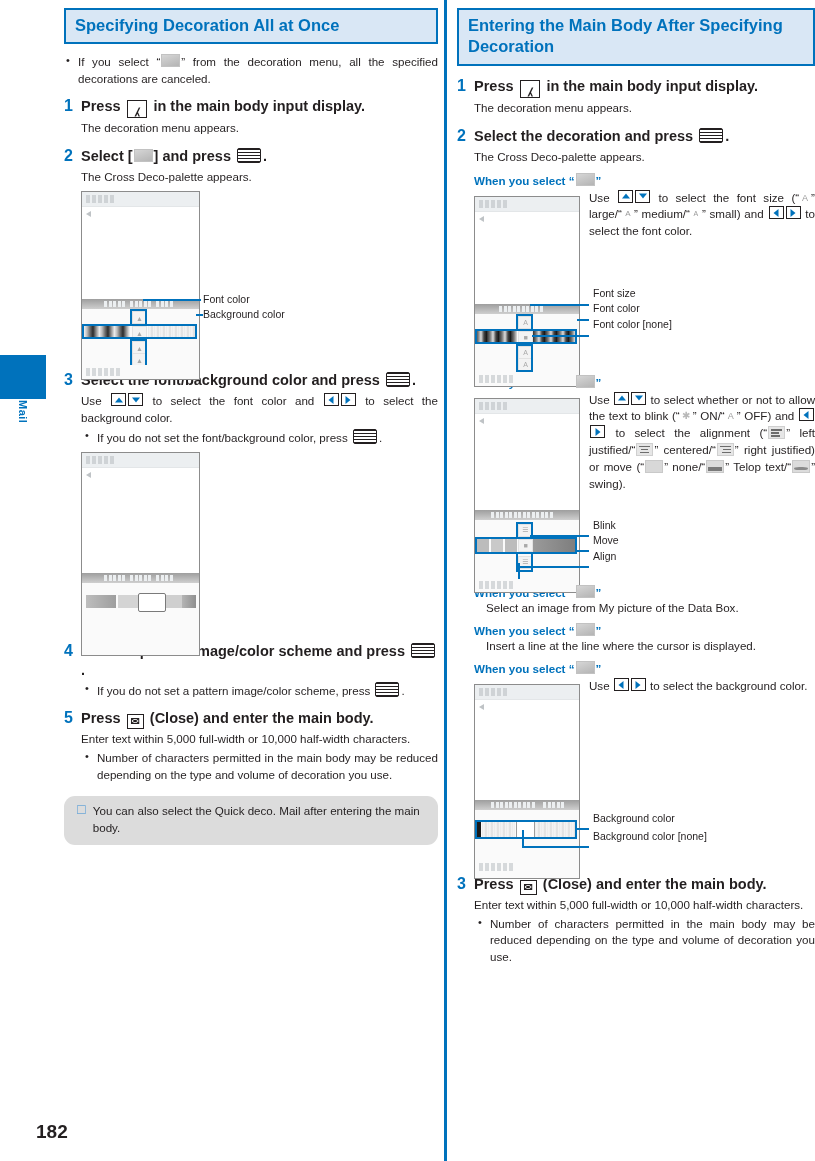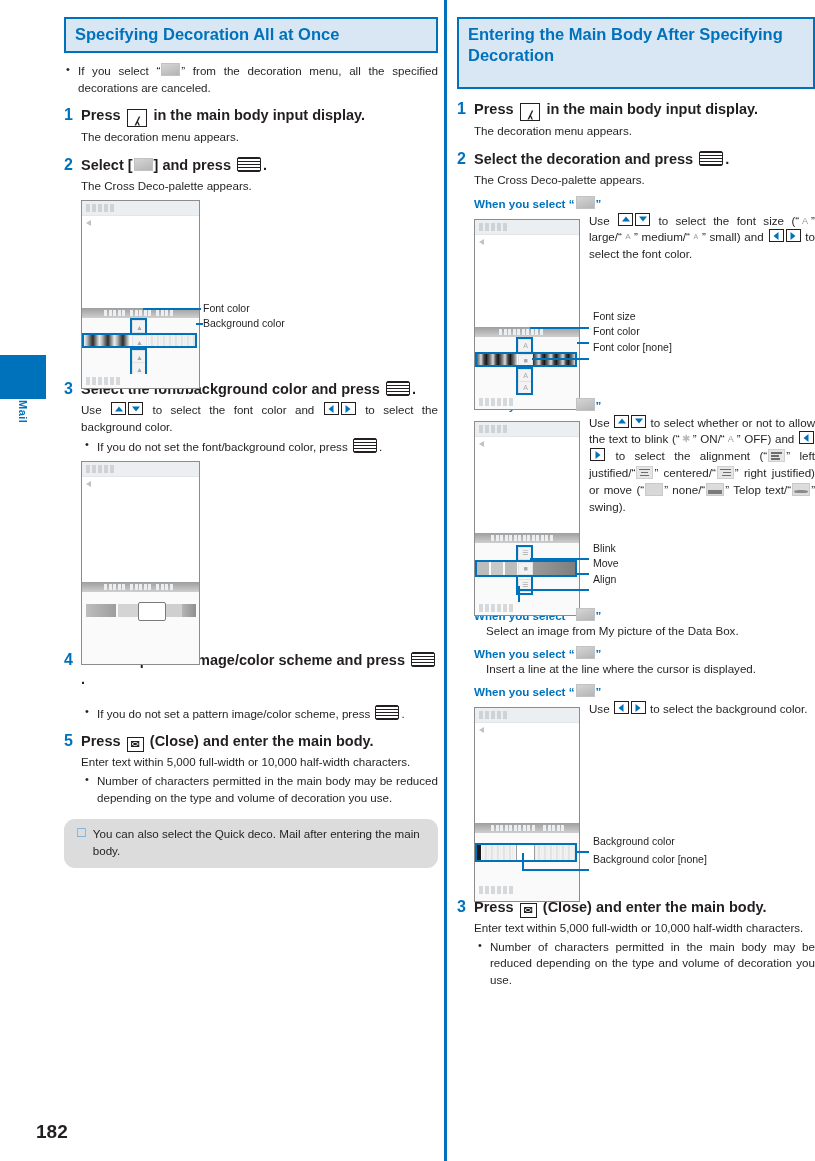--- a/index.html
+++ b/index.html
@@ -14,32 +14,32 @@
     position:absolute;left:0;top:400px;width:46px;height:60px;
     color:#0072bc;font-size:11px;font-weight:bold;
     display:flex;align-items:flex-start;justify-content:center;
   }
   .side-tab-label span{
     writing-mode:vertical-rl;letter-spacing:.5px;
   }
   
   .page-number{position:absolute;left:36px;bottom:18px;font-size:19px;font-weight:bold;color:#231f20;}
   
-  .col{position:absolute;top:17px;}
+  .col{position:absolute;top:8px;}
   .col-left{left:64px;width:374px;}
   .col-right{left:457px;width:358px;}
   .divider{position:absolute;left:444px;top:0;width:3px;height:1161px;background:#0072bc;}
   
   .sect-head{
     background:#d9e7f5;border:2px solid #0072bc;
     color:#0072bc;font-weight:bold;font-size:16.5px;
     padding:5px 9px 6px 9px;line-height:1.28;
     margin-bottom:10px;
   }
-  .sect-head.two-line{padding-bottom:21px;}
+  .sect-head.two-line{padding-bottom:7px;}
   
   ul.bl{list-style:none;margin:0;padding:0;}
   ul.bl>li{position:relative;padding-left:14px;font-size:11.6px;line-height:1.42;text-align:justify;margin-bottom:2px;}
   ul.bl>li:before{content:"\2022";position:absolute;left:2px;top:-1px;font-size:11px;}
   ul.bl.indent>li{padding-left:16px;}
   ul.bl.indent>li:before{left:4px;}
   
   .step{margin-top:9px;}
   .step-head{display:flex;align-items:baseline;font-size:14.5px;font-weight:bold;line-height:1.3;}
   .step-num{color:#0072bc;font-weight:bold;font-size:16px;width:17px;flex:0 0 17px;}
@@ -309,21 +309,21 @@
       </div>
     </div>
   </div>
 
   <div class="step">
     <div class="step-head">
       <span class="step-num">4</span>
       <span><span>Select a pattern image/color scheme and press</span>&nbsp;<span class="key-select"></span><span>.</span></span>
     </div>
     <div class="step-body">
-      <ul class="bl indent" style="margin-top:16px;">
+      <ul class="bl indent" style="margin-top:2px;">
         <li><span>If you do not set a pattern image/color scheme, press</span>&nbsp;<span class="key-select"></span><span>.</span></li>
       </ul>
     </div>
   </div>
 
   <div class="step">
     <div class="step-head">
       <span class="step-num">5</span>
       <span><span>Press</span>&nbsp;<span class="key key-mail">✉</span>&nbsp;<span>(Close) and enter the main body.</span></span>
     </div>

